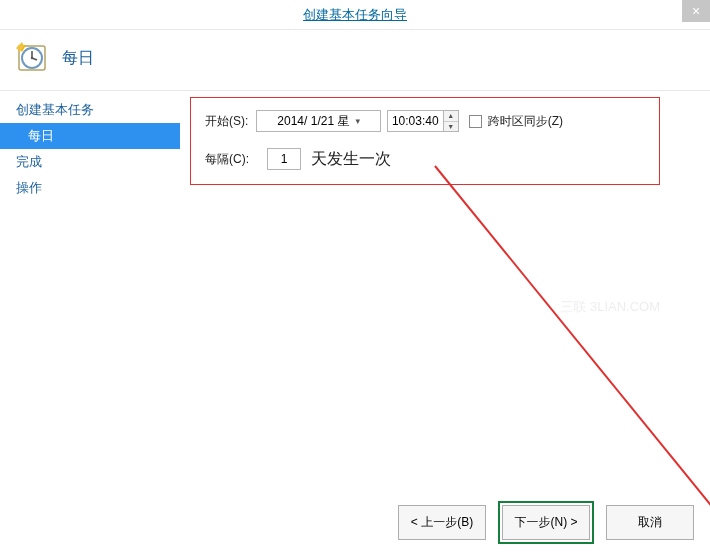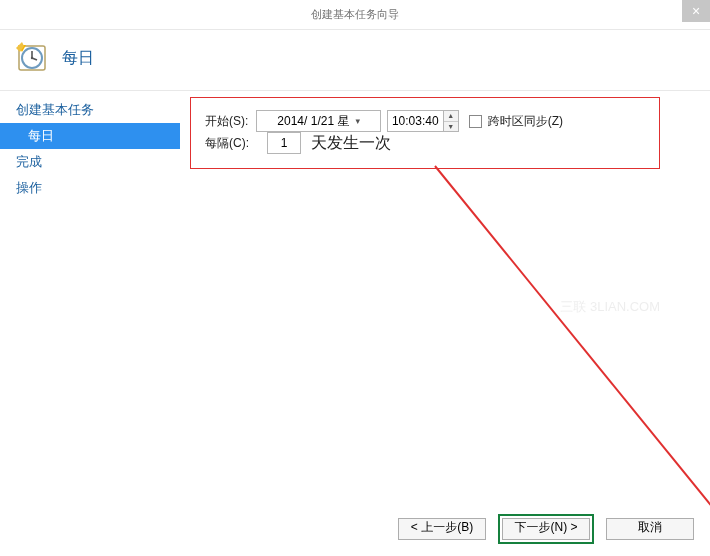--- a/index.html
+++ b/index.html
@@ -16,22 +16,23 @@
   .titlebar {
     height: 30px;
     background: #fff;
     border-bottom: 1px solid #e8e8e8;
     display: flex;
     align-items: center;
     justify-content: center;
     position: relative;
   }
   .titlebar .title {
-    font-size: 11px;
-    color: #737373;
+    font-size: 13px;
+    color: #0369a1;
+    text-decoration: underline;
   }
   .titlebar .close {
     position: absolute;
     right: 0;
     top: 0;
     width: 28px;
     height: 22px;
     background: #c6c6c6;
     color: #fff;
     display: flex;
@@ -82,20 +83,21 @@
     padding: 6px 10px;
   }
   .form-box {
     border: 1px solid #e03030;
     padding: 12px 14px 10px 14px;
     width: 470px;
   }
   .row {
     display: flex;
     align-items: center;
+    margin-bottom: 16px;
   }
   .row:last-child { margin-bottom: 4px; }
   .label {
     margin-right: 8px;
     font-size: 12px;
     color: #222;
   }
   .date-input, .time-box, .num-input {
     border: 1px solid #b5b5b5;
     background: #fff;
@@ -167,25 +169,25 @@
   .footer {
     position: absolute;
     bottom: 12px;
     right: 16px;
     display: flex;
     align-items: center;
     gap: 12px;
   }
   .btn {
     min-width: 88px;
-    height: 22px;
+    height: 35px;
     border: 1px solid #adadad;
     background: #f6f6f6;
     display: flex;
-    align-items: flex-start;
+    align-items: center;
     justify-content: center;
     font-size: 12px;
     cursor: pointer;
     padding: 0 10px;
   }
   .btn-box-highlight {
     border: 2px solid #15803d;
     padding: 2px;
   }
   .watermark {

